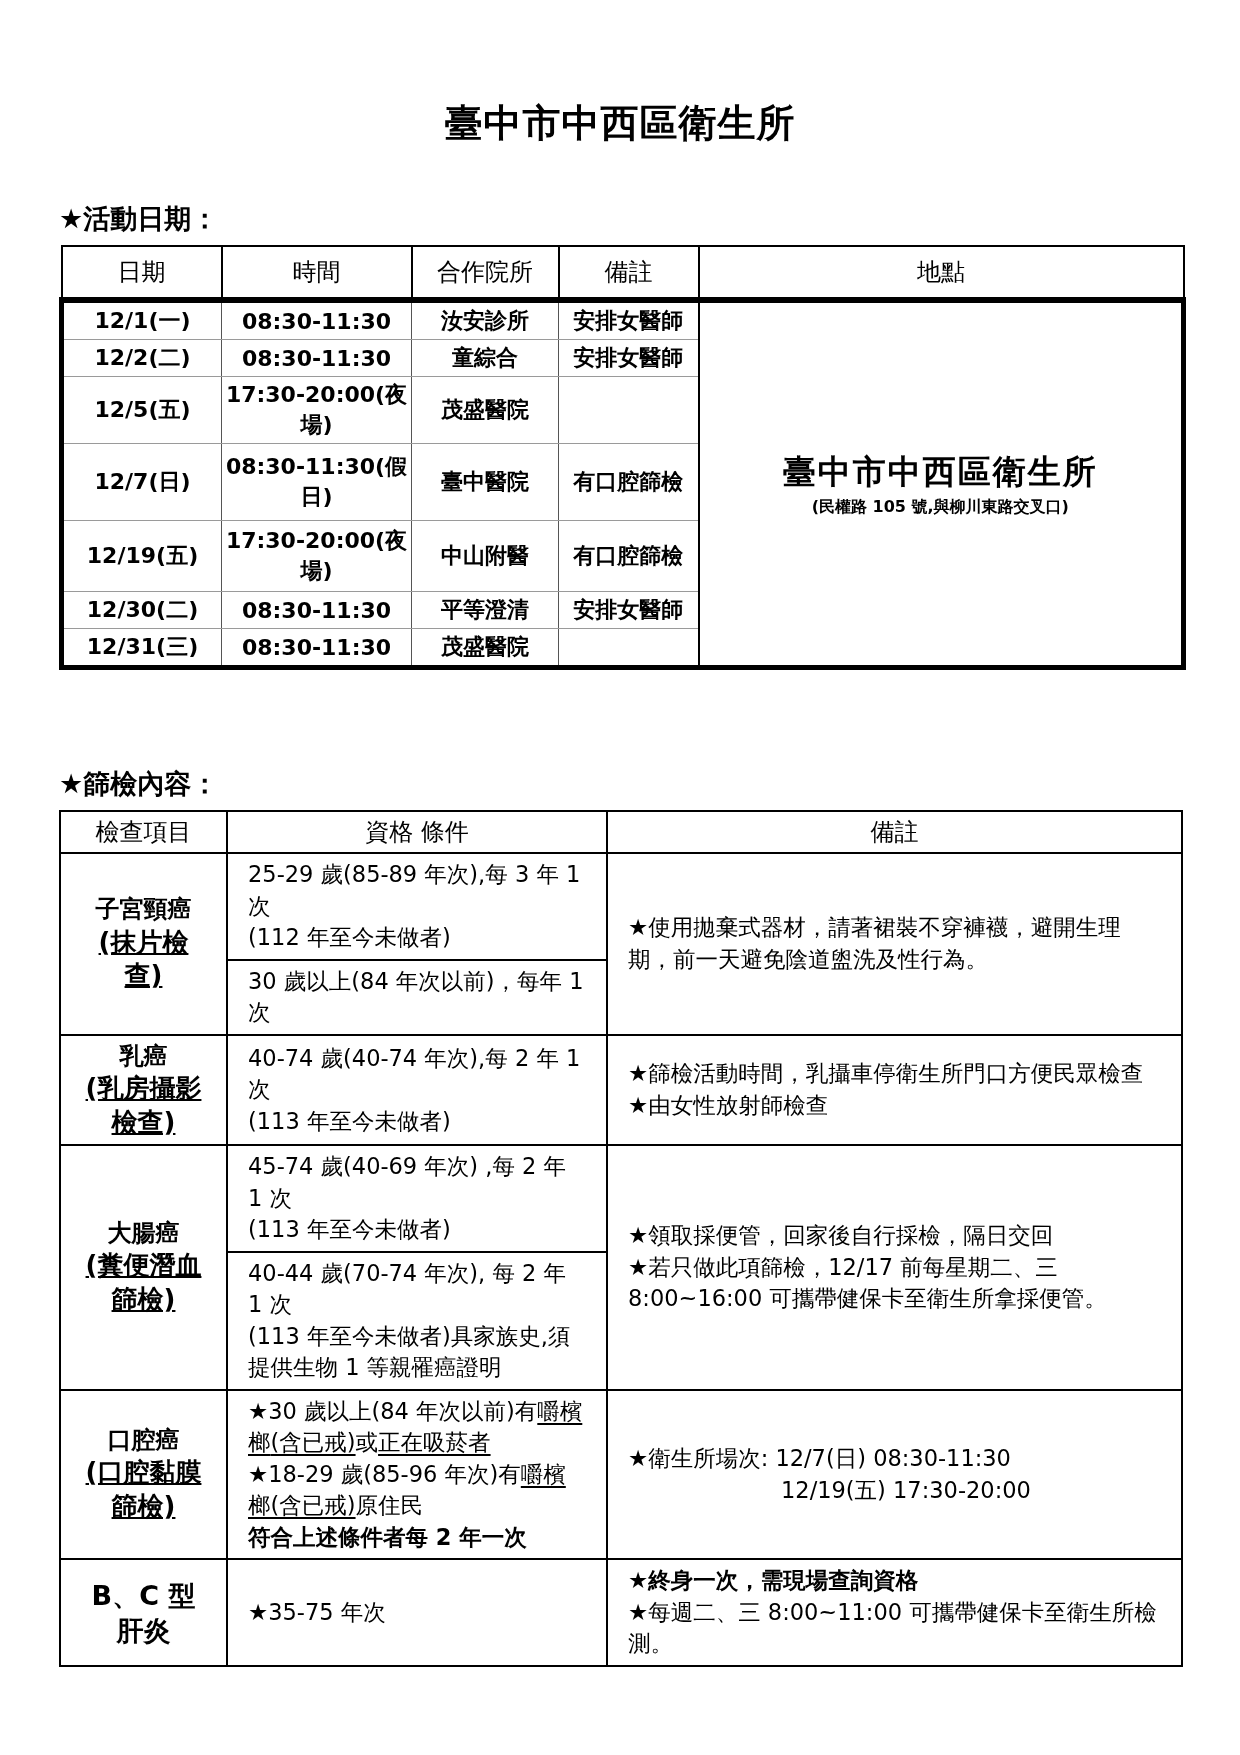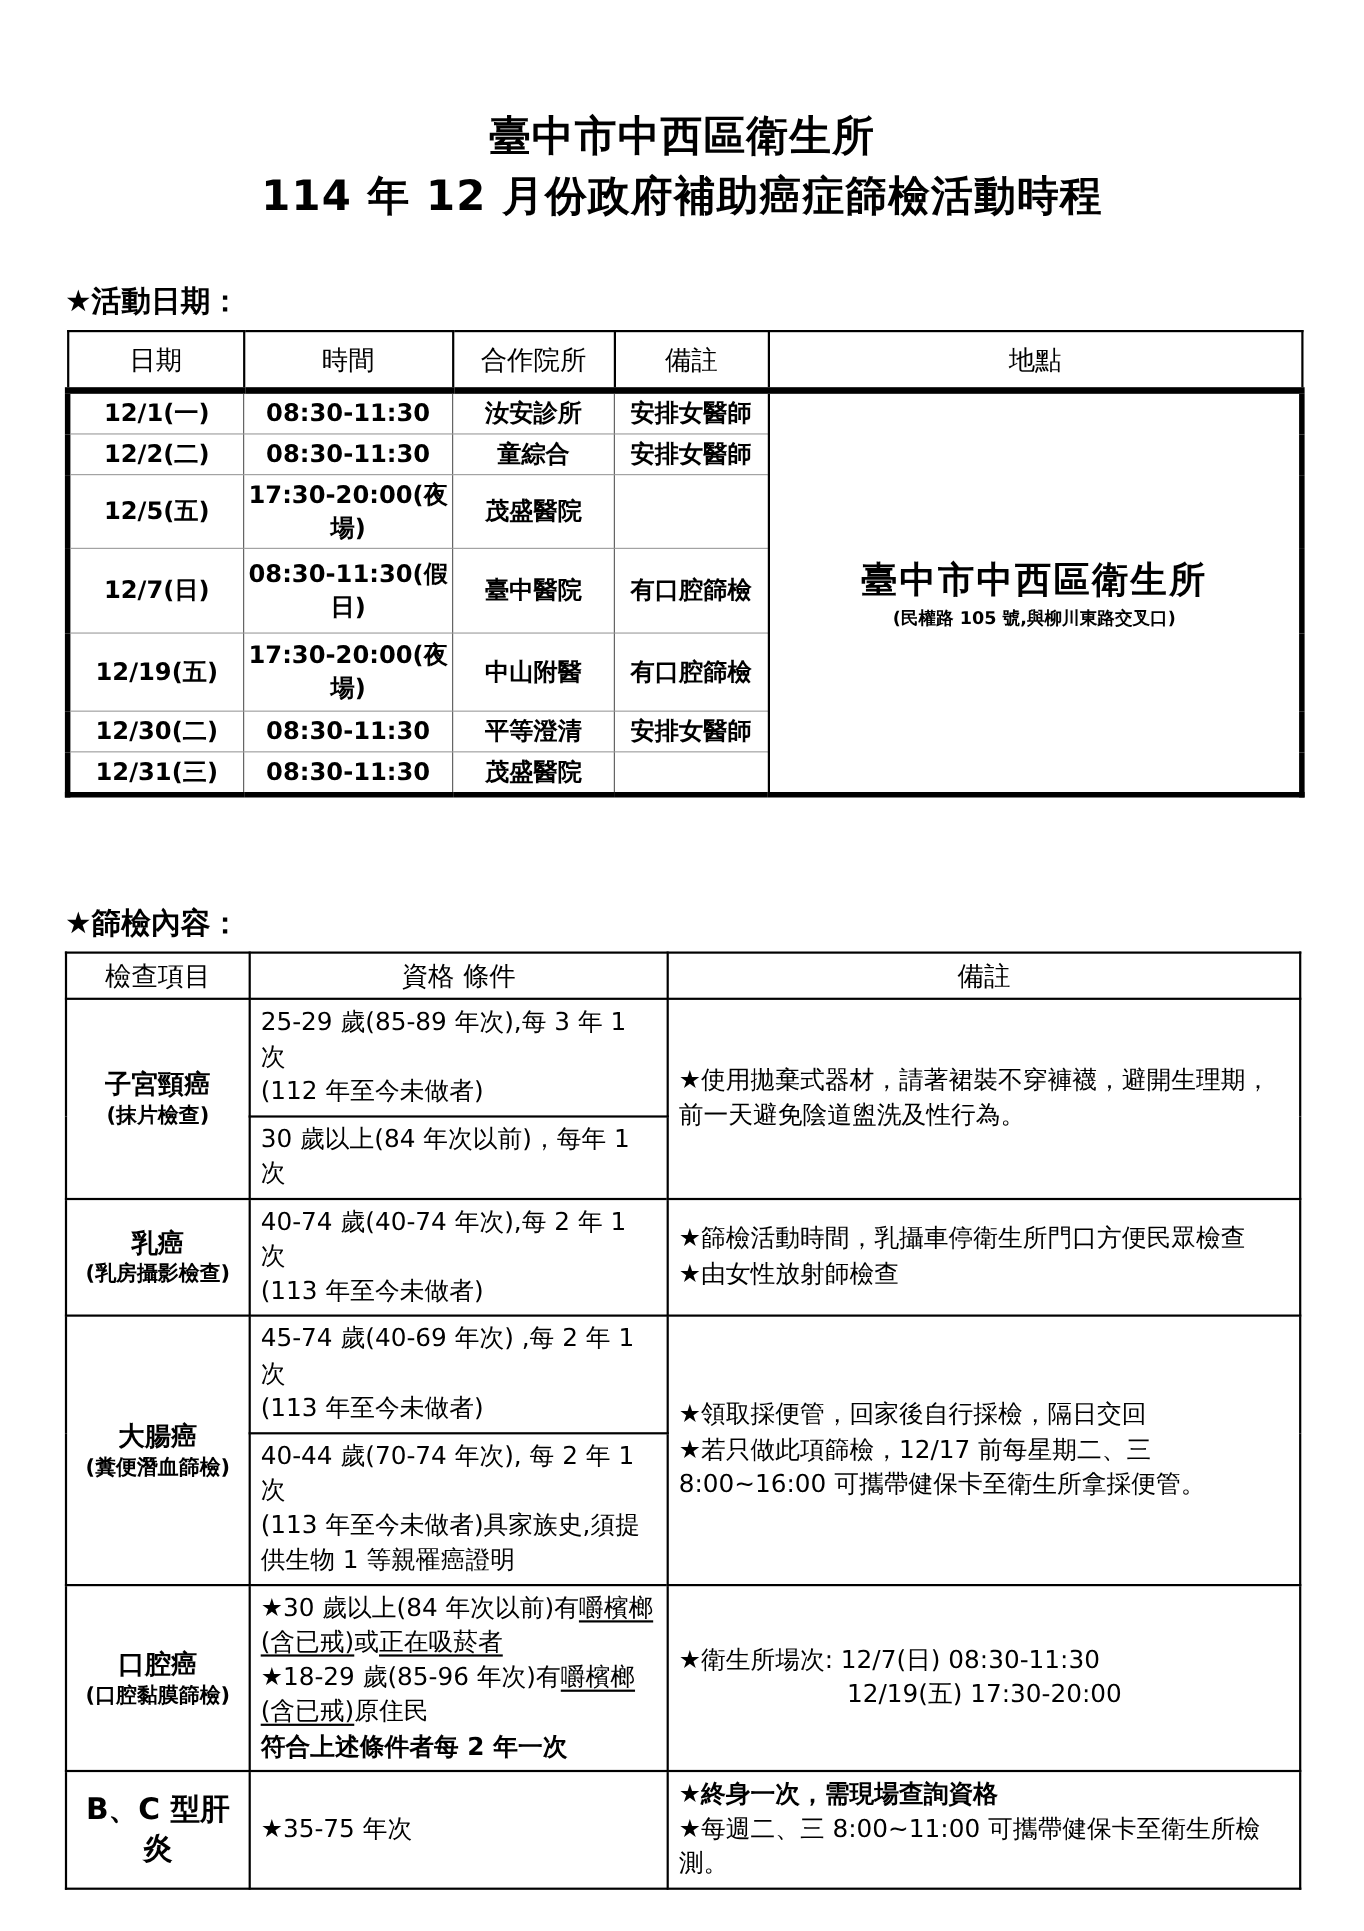--- a/index.html
+++ b/index.html
@@ -73,47 +73,46 @@
   .t2 th {
     border: 2px solid #000;
     font-size: 24px;
     font-weight: normal;
     padding: 4px 2px;
     text-align: center;
   }
   .t2 td {
     border: 2px solid #000;
     font-size: 22.5px;
-    padding: 5px 9px;
+    padding: 5px 20px;
     vertical-align: middle;
     line-height: 1.4;
   }
   .t2 td.subline { border-top: 1.5px solid #333; }
   .t2 .item {
     text-align: center;
     font-weight: bold;
     font-size: 24px;
     line-height: 1.3;
   }
-  .t2 .item .item-sub { font-size: 19px; }
+  .t2 .item .item-sub { font-size: 26px; text-decoration: underline; }
   .t2 .item.big { font-size: 27px; }
   .t2 .qual, .t2 .remark { text-align: left; }
   .preline { white-space: pre-line; }
   .u { text-decoration: underline; text-underline-offset: 4px; }
   .bold { font-weight: bold; }
   .remark-indent { padding-left: 153px; }
 </style>
 </head>
 <body>
 
 <div class="page">
 
   <div class="title">
     <div>臺中市中西區衛生所</div>
-    <div>114 年 12 月份政府補助癌症篩檢活動時程</div>
   </div>
 
   <div class="section">
     <div class="section-heading">★活動日期：</div>
 
     <table class="t1">
       <colgroup>
         <col style="width:160px">
           <col style="width:190px">
           <col style="width:147px">

